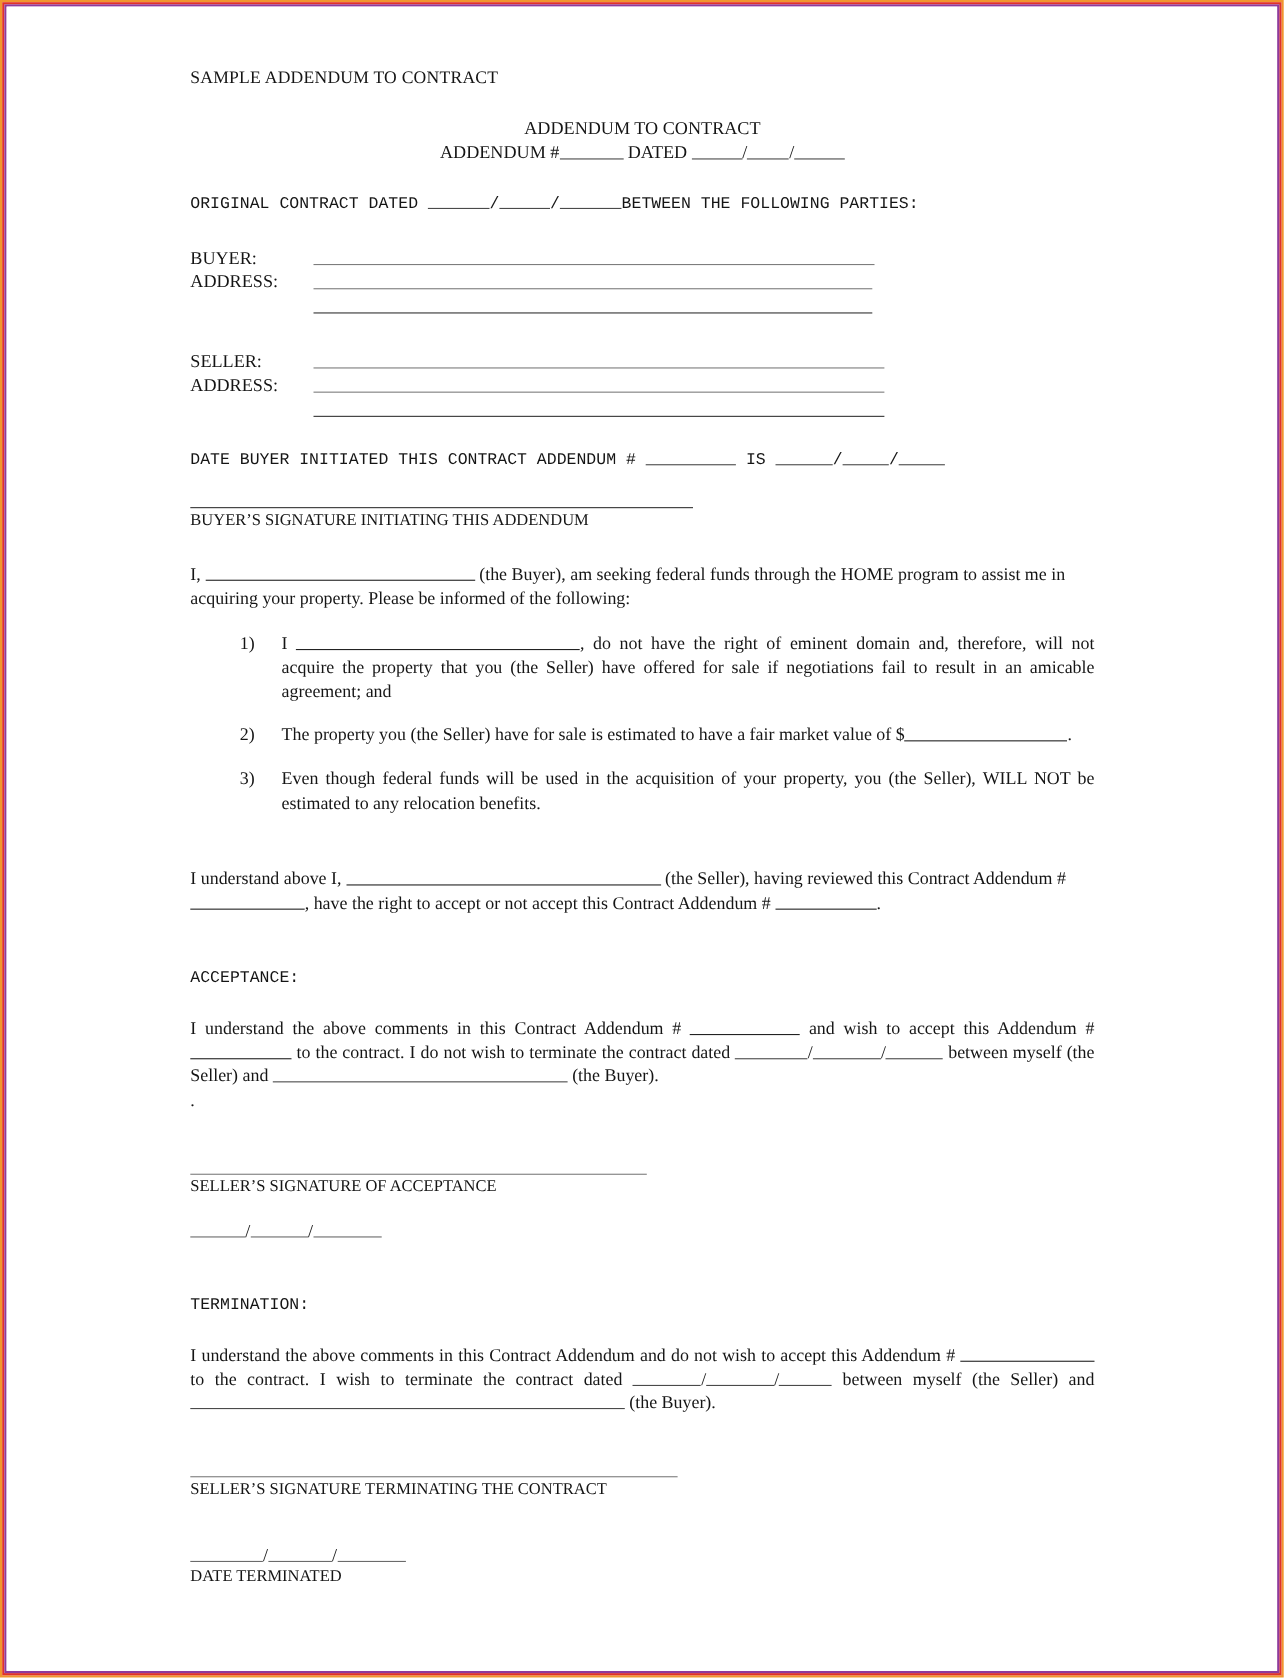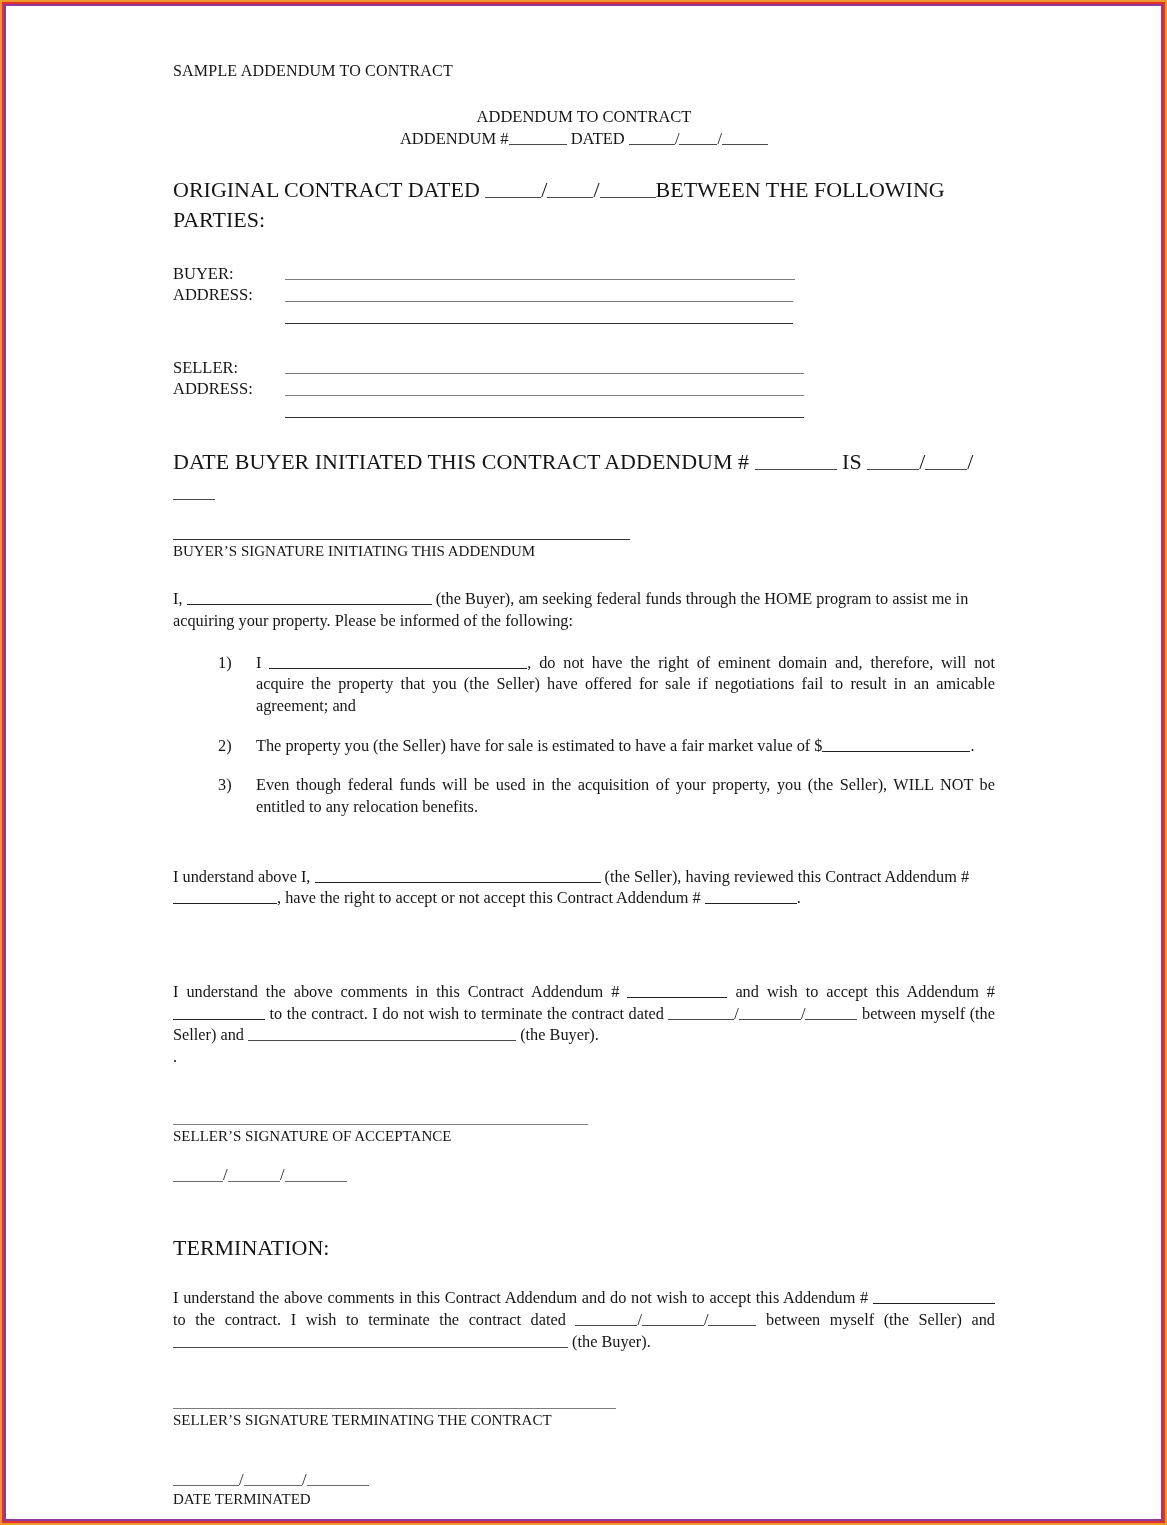--- a/index.html
+++ b/index.html
@@ -71,21 +71,21 @@
     font-weight: normal;
   }
 
   .centered {
     text-align: center;
     font-size: 16.5px;
     line-height: 1.36;
   }
   .centered .line2 { display: block; }
 
-  .blk { font-size: 22px; line-height: 1.36; }
+  .blk { font-size: 15px; line-height: 1.36; font-family: Liberation Mono, monospace; }
 
   .para {
     font-size: 16.3px;
     line-height: 1.33;
     text-align: justify;
     margin: 0;
   }
   .para-left {
     font-size: 16.3px;
     line-height: 1.33;
@@ -250,37 +250,38 @@
       <span class="fill fill-dk" style="width:258px"></span><span>, do not have the right of eminent domain and, therefore, will not acquire the property that you (the Seller) have offered for sale if negotiations fail to result in an amicable agreement; and</span>
     </li>
 
     <li style="text-align:left">
       <span class="num">2)</span>
       <span>The property you (the Seller) have for sale is estimated to have a fair market value of $</span><span class="fill fill-dk" style="width:148px"></span><span>.</span>
     </li>
 
     <li>
       <span class="num">3)</span>
-      <span>Even though federal funds will be used in the acquisition of your property, you (the Seller), WILL NOT be entitled to any relocation benefits.</span>
+      <span>Even though federal funds will be used in the acquisition of your property, you (the Seller), WILL NOT be estimated to any relocation benefits.</span>
     </li>
 
   </ol>
 
   <div class="spacer-48"></div>
 
   <p class="para-left">
     <span>I understand above I,</span>
     <span class="fill fill-dk" style="width:286px"></span>
     <span>(the Seller), having reviewed this Contract Addendum #</span>
     <span class="fill fill-dk" style="width:104px"></span><span>, have the right to accept or not accept this Contract Addendum #</span>
     <span class="fill fill-dk" style="width:92px"></span><span>.</span>
   </p>
 
   <div class="spacer-48"></div>
 
+  <div class="blk">ACCEPTANCE:</div>
 
   <div class="spacer-24"></div>
 
   <p class="para">
     <span>I understand the above comments in this Contract Addendum #</span>
     <span class="fill fill-dk" style="width:100px"></span>
     <span>and wish to accept this Addendum #</span><span class="fill fill-dk" style="width:92px"></span>
     <span>to the contract.  I do not wish to terminate the contract dated</span>
     <span class="fill" style="width:66px"></span><span>/</span><span class="fill" style="width:62px"></span><span>/</span><span class="fill" style="width:52px"></span>
     <span>between myself (the Seller) and</span>

